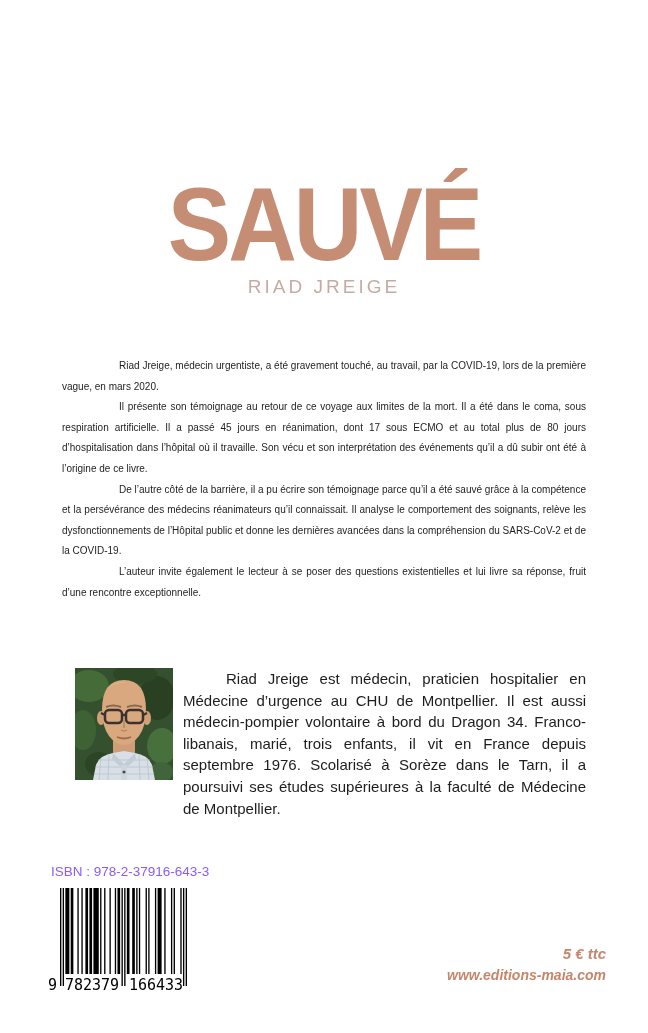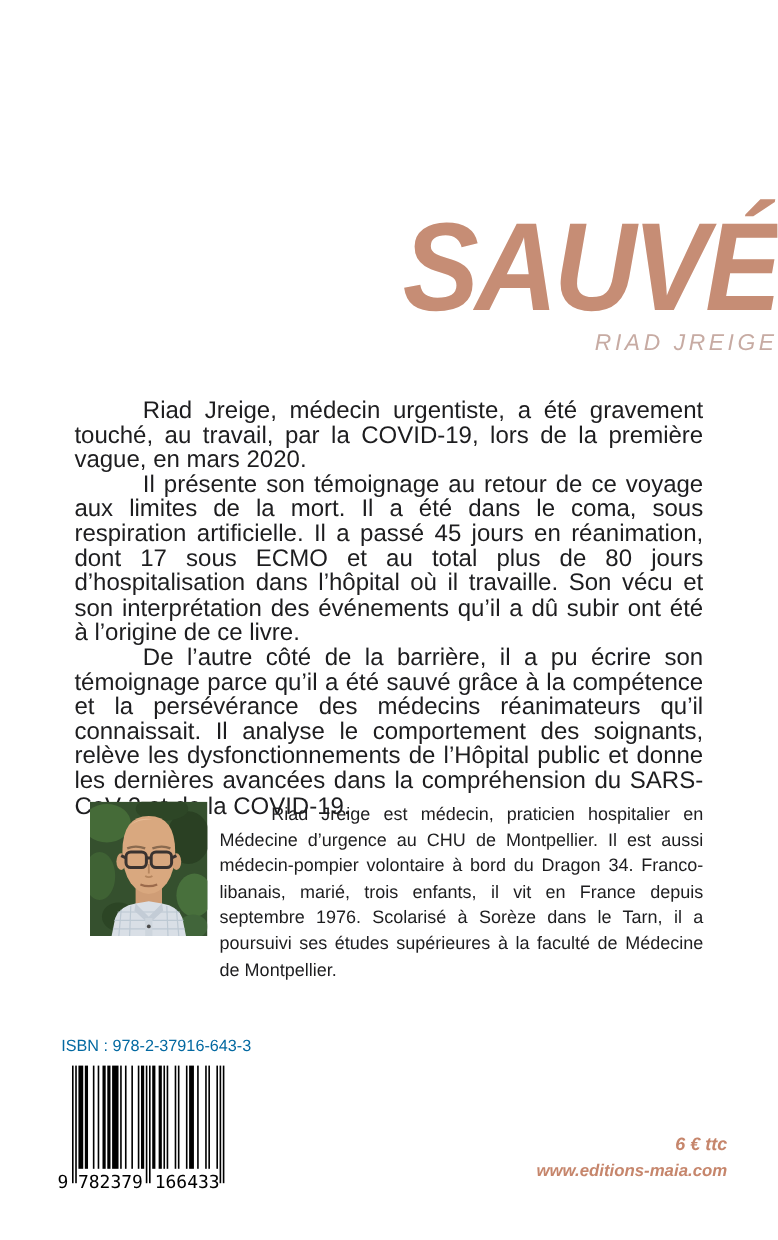--- a/index.html
+++ b/index.html
@@ -14,45 +14,44 @@
   .page{
     position:relative;
     width:648px;height:1033px;
     margin:0 auto;
     background:#ffffff;
     overflow:hidden;
   }
   
   .title-block{
     position:absolute;top:176px;left:0;right:0;
-    text-align:right;
-    font-style:italic;
+    text-align:center;
   }
   .book-title{
     display:inline-block;
     font-size:95px;
     font-weight:700;
     letter-spacing:-3px;
     line-height:86px;
     color:var(--title-color);
     transform:scaleY(1.10);
     transform-origin:top center;
   }
   .book-author{
     margin-top:14px;
     font-size:19px;
     font-weight:400;
     letter-spacing:3px;
     color:var(--subtitle-color);
   }
   
   .synopsis{
-    position:absolute;top:332px;left:62px;width:524px;
+    position:absolute;top:356px;left:62px;width:524px;
     color:var(--body-color);
-    font-size:20px;line-height:20.6px;
+    font-size:10px;line-height:20.6px;
     text-align:justify;
   }
   .synopsis p{text-indent:57px;margin:0;}
   
   .author-section{
     position:absolute;top:668px;left:75px;width:511px;
     display:flex;gap:10px;
   }
   .author-photo{
     flex:0 0 98px;width:98px;height:112px;
@@ -62,21 +61,21 @@
   .author-bio{
     flex:1;
     color:var(--body-color);
     font-size:15px;line-height:21.6px;
     text-align:justify;
     text-indent:43px;
   }
   
   .isbn-label{
     position:absolute;top:864px;left:51px;
-    font-size:13.5px;color:#0369a1;
+    font-size:13.5px;color:#8b5cf6;
   }
   .barcode{
     position:absolute;top:886px;left:46px;
     width:146px;height:106px;
   }
   .barcode svg{display:block;width:146px;height:106px;}
   .barcode text{
     font-family:"DejaVu Sans Mono",monospace;
     font-size:15px;
     fill:#000;
@@ -98,20 +97,21 @@
 
   <div class="title-block">
     <div class="book-title">SAUVÉ</div>
     <div class="book-author">RIAD JREIGE</div>
   </div>
 
   <div class="synopsis">
     <p>Riad Jreige, médecin urgentiste, a été gravement touché, au travail, par la COVID-19, lors de la première vague, en mars 2020.</p>
     <p>Il présente son témoignage au retour de ce voyage aux limites de la mort. Il a été dans le coma, sous respiration artificielle. Il a passé 45 jours en réanimation, dont 17 sous ECMO et au total plus de 80 jours d’hospitalisation dans l’hôpital où il travaille. Son vécu et son interprétation des événements qu’il a dû subir ont été à l’origine de ce livre.</p>
     <p>De l’autre côté de la barrière, il a pu écrire son témoignage parce qu’il a été sauvé grâce à la compétence et la persévérance des médecins réanimateurs qu’il connaissait. Il analyse le comportement des soignants, relève les dysfonctionnements de l’Hôpital public et donne les dernières avancées dans la compréhension du SARS-CoV-2 et de la COVID-19.</p>
+    <p>L’auteur invite également le lecteur à se poser des questions existentielles et lui livre sa réponse, fruit d’une rencontre exceptionnelle.</p>
   </div>
 
   <div class="author-section">
     <div class="author-photo">
       <svg viewBox="0 0 98 112" xmlns="http://www.w3.org/2000/svg">
 
         <rect width="98" height="112" fill="#35502e"></rect>
         <ellipse cx="14" cy="18" rx="20" ry="16" fill="#456b38"></ellipse>
         <ellipse cx="82" cy="30" rx="18" ry="22" fill="#2a4023"></ellipse>
         <ellipse cx="87" cy="78" rx="15" ry="18" fill="#48703c"></ellipse>
@@ -193,17 +193,17 @@
           <rect x="136.99" y="2" width="1.34" height="98" fill="#000"></rect>
           <rect x="139.66" y="2" width="1.34" height="98" fill="#000"></rect>
         </g>
       <text x="2" y="104">9</text>
       <text x="46" y="104" text-anchor="middle">782379</text>
       <text x="110" y="104" text-anchor="middle">166433</text>
     </svg>
   </div>
 
   <div class="imprint">
-    <div class="price">6 € ttc</div>
+    <div class="price">5 € ttc</div>
     <div class="website">www.editions-maia.com</div>
   </div>
 
 </div>
 
 </body></html>

